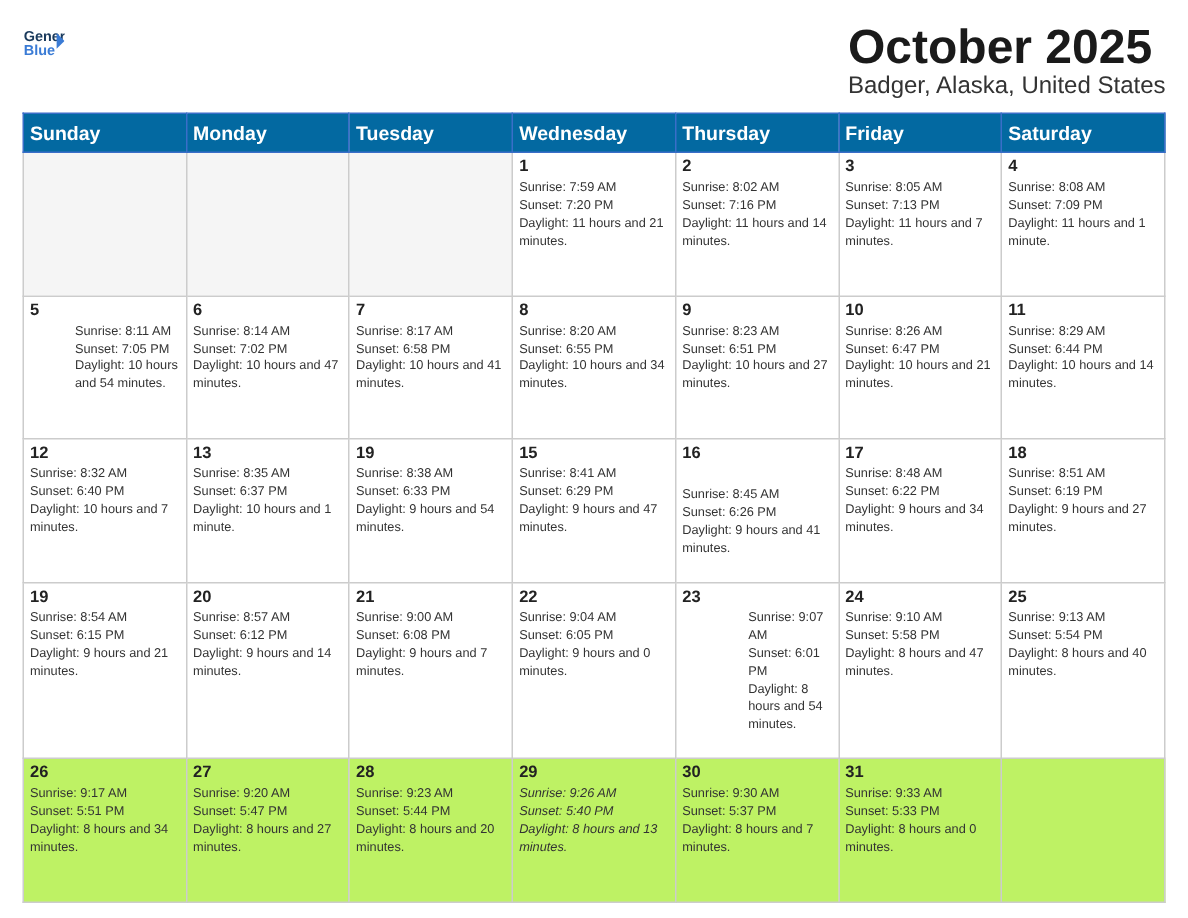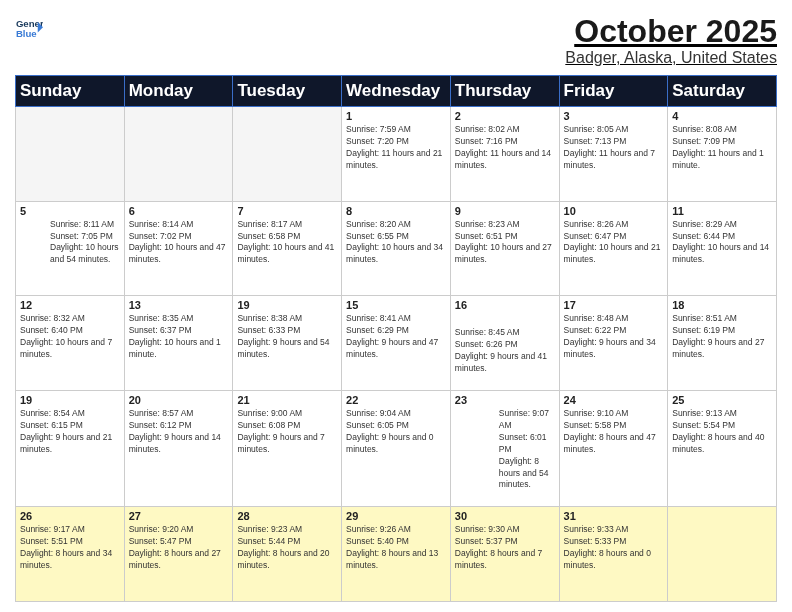--- a/index.html
+++ b/index.html
@@ -26,64 +26,63 @@
     .logo {
       display: flex;
       align-items: center;
       gap: 4px;
     }
     .logo-icon {
       width: 28px;
       height: 28px;
     }
     .title-section {
-      text-align: right;
-      text-decoration: underline;
+      text-align: left;
     }
     .month-title {
       font-size: 32px;
       font-weight: bold;
       color: #1a1a1a;
       line-height: 1;
     }
     .location {
       font-size: 16px;
       color: #333;
       margin-top: 2px;
     }
     .calendar {
       flex: 1;
       border: 1px solid #ccc;
       border-collapse: collapse;
       width: 100%;
       table-layout: fixed;
     }
     .calendar thead tr th {
-      background: #0f172a;
+      background: #0369a1;
       color: #fff;
-      font-size: 17px;
+      font-size: 13px;
       font-weight: bold;
       padding: 5px 4px;
       text-align: left;
       border: 1px solid #3a6ec8;
     }
     .calendar tbody tr td {
       vertical-align: top;
       border: 1px solid #ccc;
       padding: 3px 4px;
       font-size: 9px;
       color: #222;
       height: 85px;
       background: #fff;
     }
     .calendar tbody tr td.empty {
       background: #f5f5f5;
     }
     .calendar tbody tr:last-child td {
-      background: #fef9c3;
+      background: #bef264;
     }
     .day-number {
       font-size: 11px;
       font-weight: bold;
       display: block;
       margin-bottom: 2px;
     }
     .day-info {
       font-size: 8.5px;
       line-height: 1.4;
@@ -296,21 +295,21 @@
 Daylight: 8 hours and 27 minutes.</div>
           </td>
           <td>
             <span class="day-number">28</span>
             <div class="day-info" style="white-space: pre-line;">Sunrise: 9:23 AM
 Sunset: 5:44 PM
 Daylight: 8 hours and 20 minutes.</div>
           </td>
           <td>
             <span class="day-number">29</span>
-            <div class="day-info" style="white-space: pre-line;">Sunrise: 9:26 AM
+            <div class="day-info" style="white-space: pre-line; font-style: italic;">Sunrise: 9:26 AM
 Sunset: 5:40 PM
 Daylight: 8 hours and 13 minutes.</div>
           </td>
           <td>
             <span class="day-number">30</span>
             <div class="day-info" style="white-space: pre-line;">Sunrise: 9:30 AM
 Sunset: 5:37 PM
 Daylight: 8 hours and 7 minutes.</div>
           </td>
           <td>

